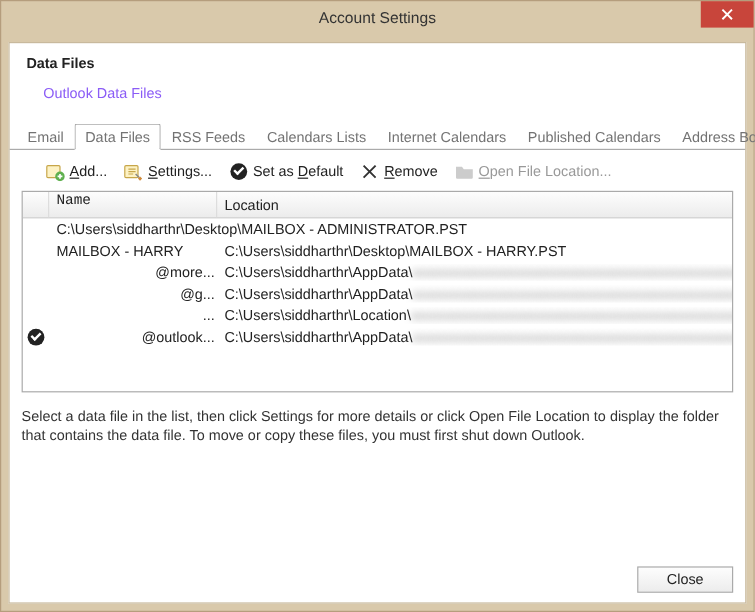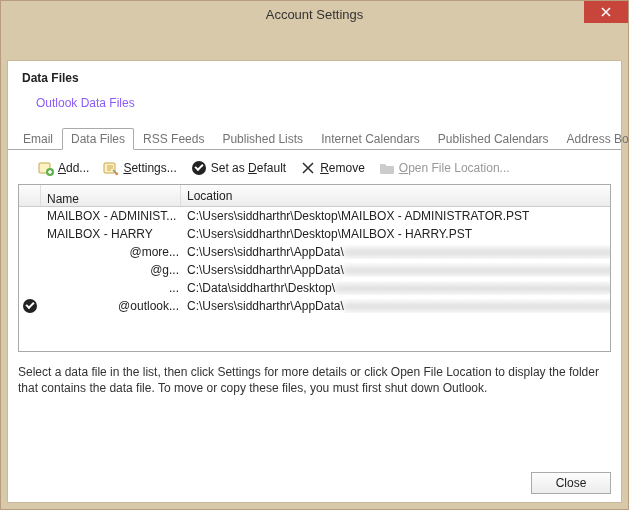--- a/index.html
+++ b/index.html
@@ -10,21 +10,20 @@
     color: #222;
     background: #fff;
   }
   .window {
     width: 629px;
     height: 510px;
     border: 1px solid #b59d7d;
     background: #d9c9ab;
     display: flex;
     flex-direction: column;
-    gap: 25px;
   }
   .titlebar {
     height: 28px;
     display: flex;
     align-items: stretch;
     justify-content: center;
     position: relative;
   }
   .title-text {
     line-height: 28px;
@@ -109,21 +108,21 @@
     background: #fff;
   }
   .listhdr {
     display: flex;
     background: linear-gradient(#fdfdfd,#ececec);
     border-bottom: 1px solid #ccc;
     height: 22px;
     align-items: center;
   }
   .col-default { width: 22px; flex: none; border-right: 1px solid #ddd; height:100%; }
-  .col-name { width: 140px; flex: none; padding-left: 6px; border-right: 1px solid #ddd; height:100%; display:flex; align-items:flex-end;}
+  .col-name { width: 140px; flex: none; padding-left: 6px; border-right: 1px solid #ddd; height:100%; display:flex; align-items:flex-start;font-family:Liberation Mono, monospace;}
   .col-loc { flex: 1; padding-left: 6px; height:100%; display:flex; align-items:center;}
   .rows { }
   .row {
     display: flex;
     align-items: center;
     height: 18px;
     font-size: 12px;
     color: #222;
   }
   .row .c0 { width: 22px; flex:none; display:flex; align-items:center; justify-content:center;}
@@ -181,21 +180,21 @@
 
     <div class="header-block">
       <div class="hdr-title">Data Files</div>
       <div class="hdr-sub">Outlook Data Files</div>
     </div>
 
     <div class="tabstrip">
       <div class="tab"><span>Email</span></div>
       <div class="tab active"><span>Data Files</span></div>
       <div class="tab"><span>RSS Feeds</span></div>
-      <div class="tab"><span>Published Lists</span></div>
+      <div class="tab"><span>Calendars Lists</span></div>
       <div class="tab"><span>Internet Calendars</span></div>
       <div class="tab"><span>Published Calendars</span></div>
       <div class="tab"><span>Address Books</span></div>
     </div>
 
     <div class="toolbar">
       <div class="tbtn">
         <span class="ico">
           <svg width="16" height="16" viewBox="0 0 16 16">
               <rect x="1" y="3" width="11" height="10" rx="1" fill="#fdf2c4" stroke="#c7a64a"></rect>
@@ -246,42 +245,41 @@
         <div class="col-name">
             <span>Name</span>
           </div>
         <div class="col-loc">
             <span>Location</span>
           </div>
       </div>
       <div class="rows" id="rows">
           <div class="row">
             <div class="c0"></div>
-            <div class="c1 leftalign">MAILBOX - ADMINIST...</div>
             <div class="c2">C:\Users\siddharthr\Desktop\MAILBOX - ADMINISTRATOR.PST</div>
           </div>
           <div class="row">
             <div class="c0"></div>
             <div class="c1 leftalign">MAILBOX - HARRY</div>
             <div class="c2">C:\Users\siddharthr\Desktop\MAILBOX - HARRY.PST</div>
           </div>
           <div class="row">
             <div class="c0"></div>
             <div class="c1">@more...</div>
             <div class="c2"><span>C:\Users\siddharthr\AppData\</span><span class="blur">xxxxxxxxxxxxxxxxxxxxxxxxxxxxxxxxxxxxxxxxxxxxxxxx</span></div>
           </div>
           <div class="row">
             <div class="c0"></div>
             <div class="c1">@g...</div>
             <div class="c2"><span>C:\Users\siddharthr\AppData\</span><span class="blur">xxxxxxxxxxxxxxxxxxxxxxxxxxxxxxxxxxxxxxxxxxxxxxxx</span></div>
           </div>
           <div class="row">
             <div class="c0"></div>
             <div class="c1">...</div>
-            <div class="c2"><span>C:\Data\siddharthr\Desktop\</span><span class="blur">xxxxxxxxxxxxxxxxxxxxxxxxxxxxxxxxxxxxxxxxxxxxxxxx</span></div>
+            <div class="c2"><span>C:\Users\siddharthr\Location\</span><span class="blur">xxxxxxxxxxxxxxxxxxxxxxxxxxxxxxxxxxxxxxxxxxxxxxxx</span></div>
           </div>
           <div class="row">
             <div class="c0">
               <span class="check-badge"></span>
             </div>
             <div class="c1">@outlook...</div>
             <div class="c2"><span>C:\Users\siddharthr\AppData\</span><span class="blur">xxxxxxxxxxxxxxxxxxxxxxxxxxxxxxxxxxxxxxxxxxxxxxxx</span></div>
           </div>
         </div>
     </div>

